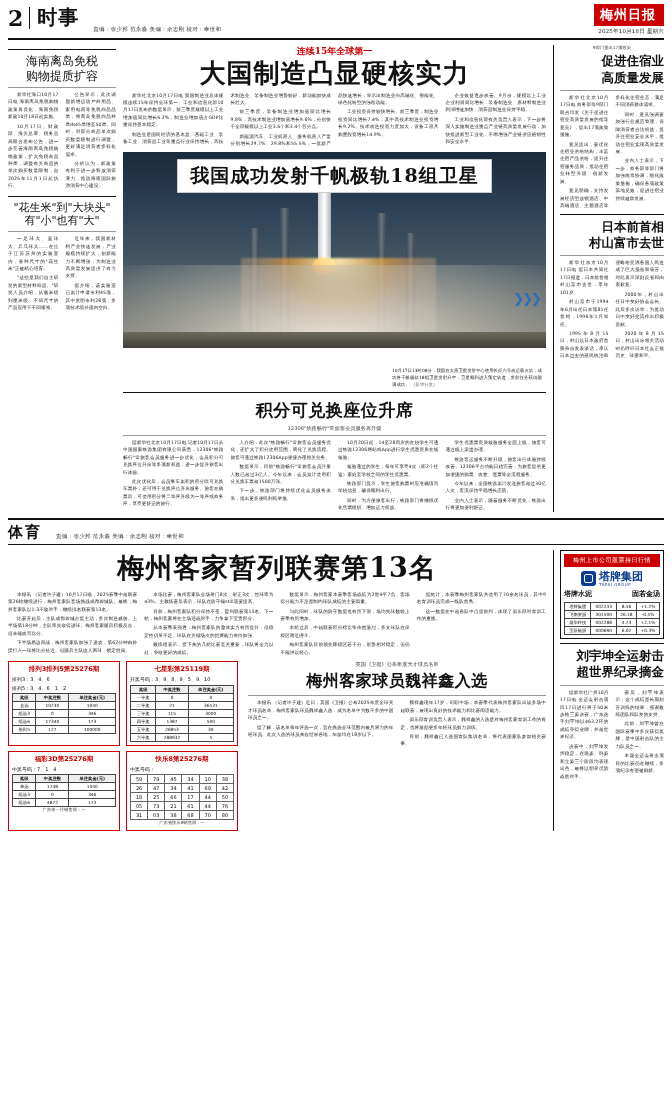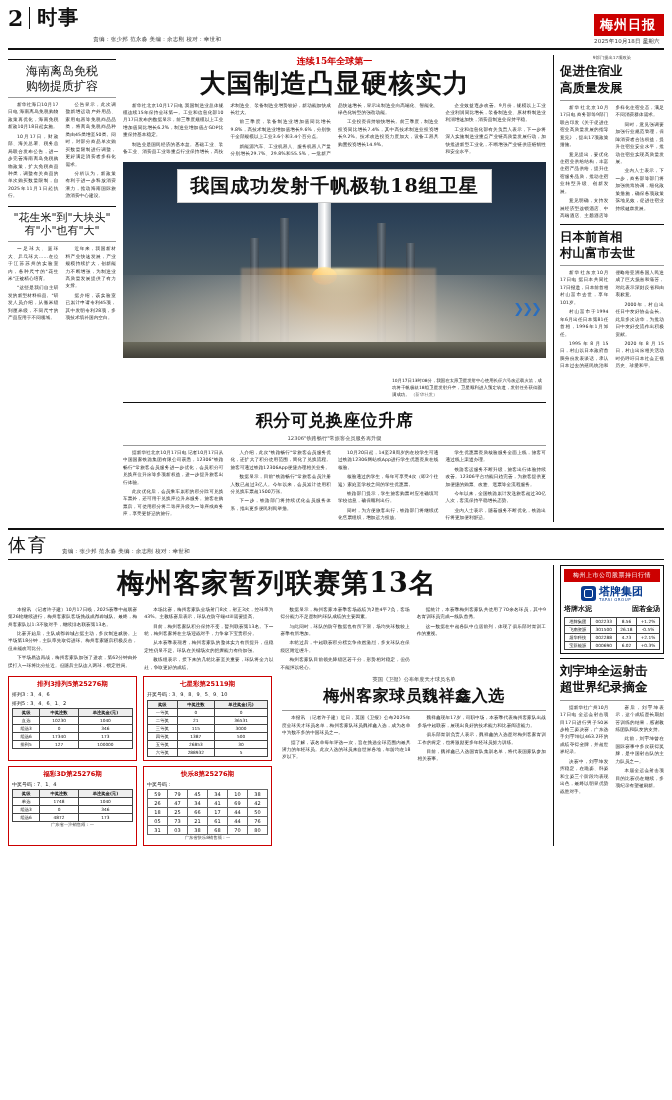--- a/index.html
+++ b/index.html
@@ -5,21 +5,21 @@
   html,body{margin:0;padding:0;background:#fff;}
   body{width:672px;height:1100px;overflow:hidden;font-family:"DejaVu Sans","Liberation Sans",sans-serif;color:#111;}
   .page{width:672px;height:1100px;position:relative;box-sizing:border-box;padding:4px 8px;}
 
   
   .masthead{display:flex;align-items:flex-start;border-bottom:2px solid #111;padding-bottom:3px;}
   .pagenum-box{display:flex;align-items:center;}
   .pagenum{font-family:"DejaVu Serif","Liberation Serif",serif;font-size:22px;font-weight:bold;line-height:1;padding-right:6px;border-right:1px solid #111;}
   .section-name{font-size:20px;font-weight:bold;font-family:Liberation Mono, monospace;padding-left:7px;letter-spacing:1px;}
   .credits{flex:1;font-size:5.5px;color:#333;align-self:flex-end;padding-left:14px;padding-bottom:2px;letter-spacing:.3px;}
-  .flag{margin-left:auto;text-align:left;margin-top:10px;}
+  .flag{margin-left:auto;text-align:right;}
   .flag-title{background:#c00;color:#fff;font-family:"DejaVu Serif","Liberation Serif",serif;font-size:13px;font-weight:bold;padding:2px 8px 2px 6px;display:inline-block;letter-spacing:1px;}
   .flag-date{font-size:5.5px;color:#333;margin-top:2px;letter-spacing:.2px;}
   .body-text{font-size:4.6px;line-height:1.62;text-align:justify;color:#1a1a1a;letter-spacing:.1px;}
   .body-text p{margin:0 0 2px 0;text-indent:9px;}
   .rule{border-top:1px solid #111;margin:4px 0;}
   .rule-thin{border-top:1px solid #999;margin:3px 0;}
 
   
   .top-area{display:flex;gap:7px;margin-top:5px;}
   .col-left{width:108px;}
@@ -46,25 +46,25 @@
   .caption{font-size:4.4px;line-height:1.6;color:#222;padding:3px 4px 0;text-align:justify;}
   .caption .src{color:#666;}
 
   .photo-caption-row{display:flex;gap:6px;margin-top:2px;}
 
   
   .sub-head{text-align:center;font-family:"DejaVu Serif","Liberation Serif",serif;font-weight:bold;font-size:17px;margin:6px 0 3px;letter-spacing:.5px;}
   .sub-kicker{text-align:center;font-size:5.2px;color:#444;margin-bottom:3px;}
   .mini-head{font-family:"DejaVu Serif","Liberation Serif",serif;font-weight:normal;font-size:12px;text-align:center;line-height:1.25;margin:3px 0;}
   .mini-head.sm{font-size:11px;}
-  .right-head{font-family:"DejaVu Serif","Liberation Serif",serif;font-weight:bold;font-size:12.5px;text-align:left;line-height:1.3;margin:2px 0 4px;}
+  .right-head{font-family:"DejaVu Serif","Liberation Serif",serif;font-weight:bold;font-size:12.5px;text-align:right;line-height:1.3;margin:2px 0 4px;}
 
   
   .sports-bar{display:flex;align-items:flex-end;border-top:2px solid #111;border-bottom:1px solid #111;margin-top:6px;padding:3px 0 2px;}
-  .sports-title{font-family:"DejaVu Serif","Liberation Serif",serif;font-size:18px;font-weight:normal;letter-spacing:2px;}
+  .sports-title{font-family:"DejaVu Serif","Liberation Serif",serif;font-size:15px;font-weight:bold;letter-spacing:2px;}
   .sports-area{display:flex;gap:7px;margin-top:5px;}
   .sports-main{flex:1;}
   .sports-right{width:104px;border-left:1px solid #111;padding-left:6px;}
   .sports-kicker{text-align:center;font-size:9px;font-weight:bold;font-family:"DejaVu Serif","Liberation Serif",serif;margin-bottom:2px;}
   .sports-head{text-align:center;font-size:27px;font-weight:bold;font-family:"DejaVu Serif","Liberation Serif",serif;letter-spacing:1px;margin:0 0 5px;}
 
   
   .adbox{border:1px solid #111;padding:3px;text-align:center;}
   .ad-top{background:#c00;color:#fff;font-size:6px;padding:2px 0;letter-spacing:.5px;}
   .ad-logo{display:flex;align-items:center;justify-content:center;gap:3px;margin:4px 0 2px;}
@@ -240,21 +240,21 @@
         <p>教练组表示，接下来的几轮比赛至关重要，球队将全力以赴，争取更好的成绩。</p>
         <p>数据显示，梅州客家本赛季客场战绩为2胜4平7负，客场得分能力不足是制约球队成绩的主要因素。</p>
         <p>与此同时，球队的防守数据也有所下滑，场均失球数较上赛季有所增加。</p>
         <p>本轮过后，中超联赛积分榜竞争依然激烈，多支球队在保级区附近缠斗。</p>
         <p>梅州客家队目前领先降级区若干分，形势相对稳定，但仍不能掉以轻心。</p>
         <p>据统计，本赛季梅州客家队共使用了70余名球员，其中9名青训球员完成一线队首秀。</p>
         <p>这一数据在中超各队中位居前列，体现了俱乐部对青训工作的重视。</p>
       </div>
 
       <div class="lot-wrap">
-        <div style="width:264px;">
+        <div style="width:230px;">
           <div class="lot-wrap" style="margin-top:0">
             <div class="lot-box">
               <div class="lot-title">排列3排列5第25276期</div>
               <div class="lot-line">排列3：3、4、6</div>
               <div class="lot-line">排列5：3、4、6、1、2</div>
               <table class="lot">
                 <tbody>
                     <tr>
                   <th>奖级</th>
                   <th>中奖注数</th>

